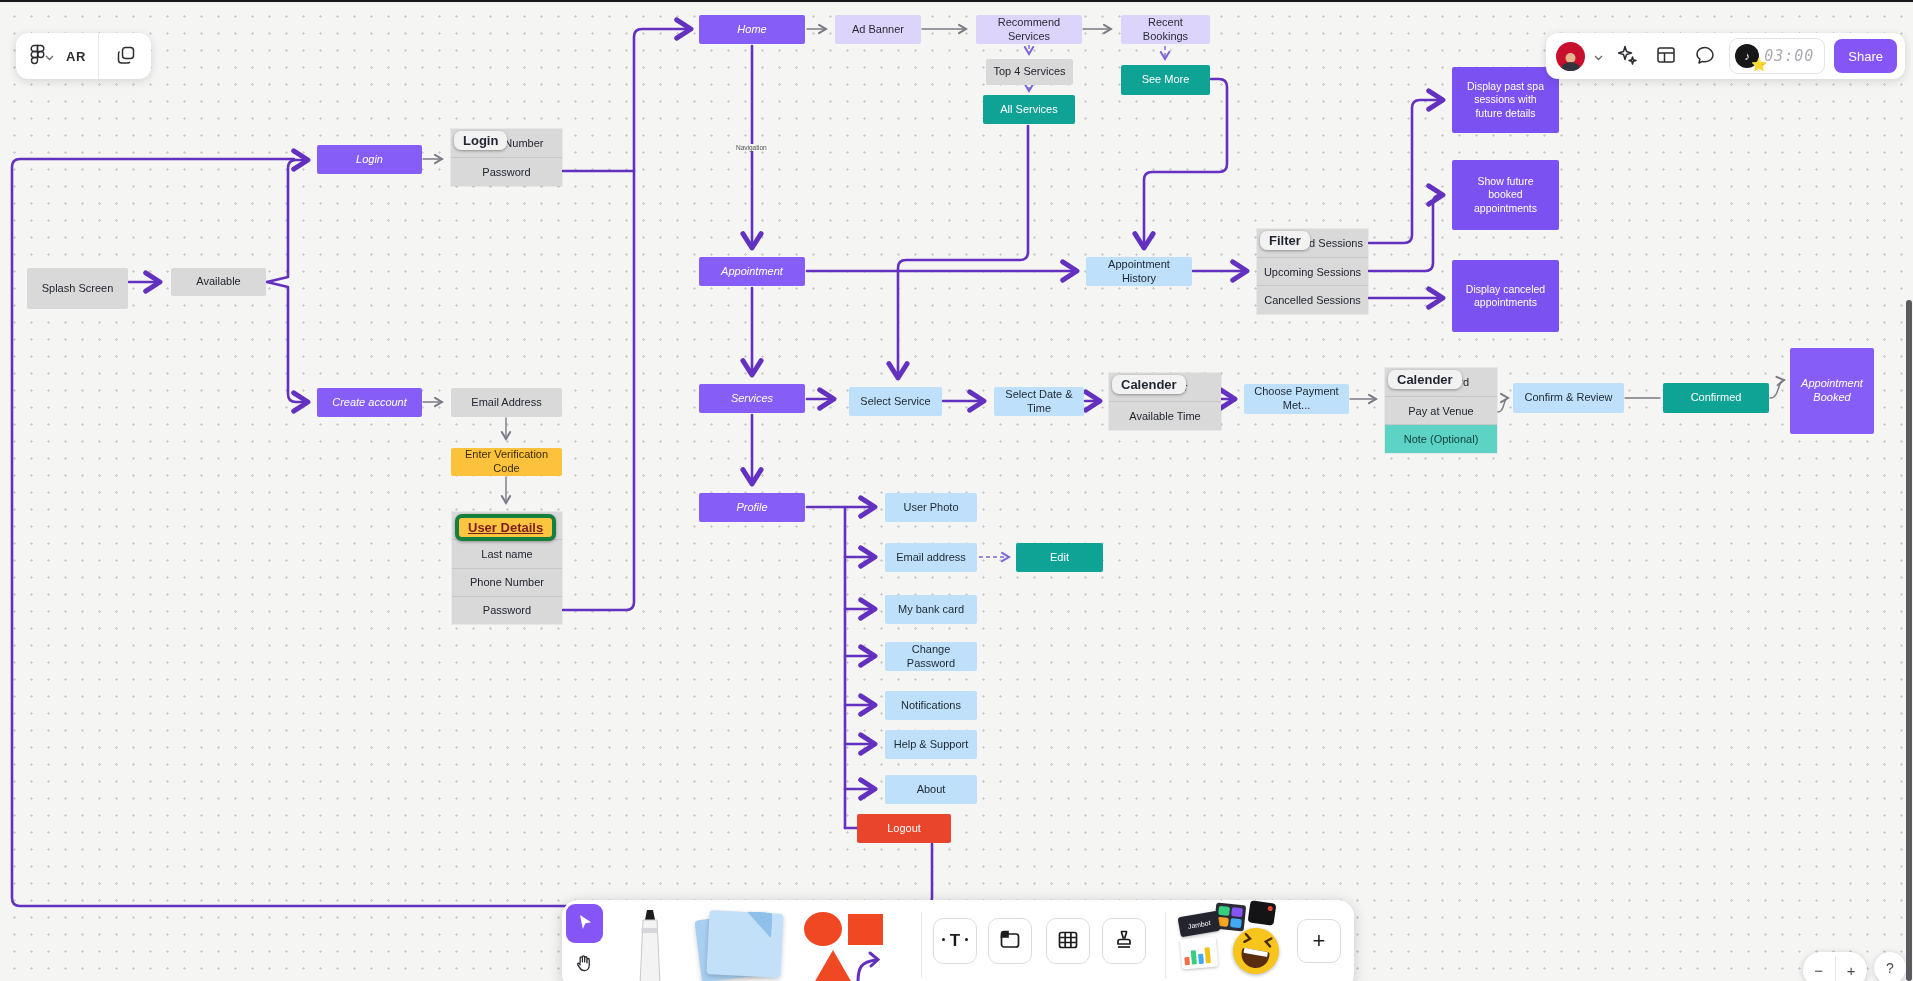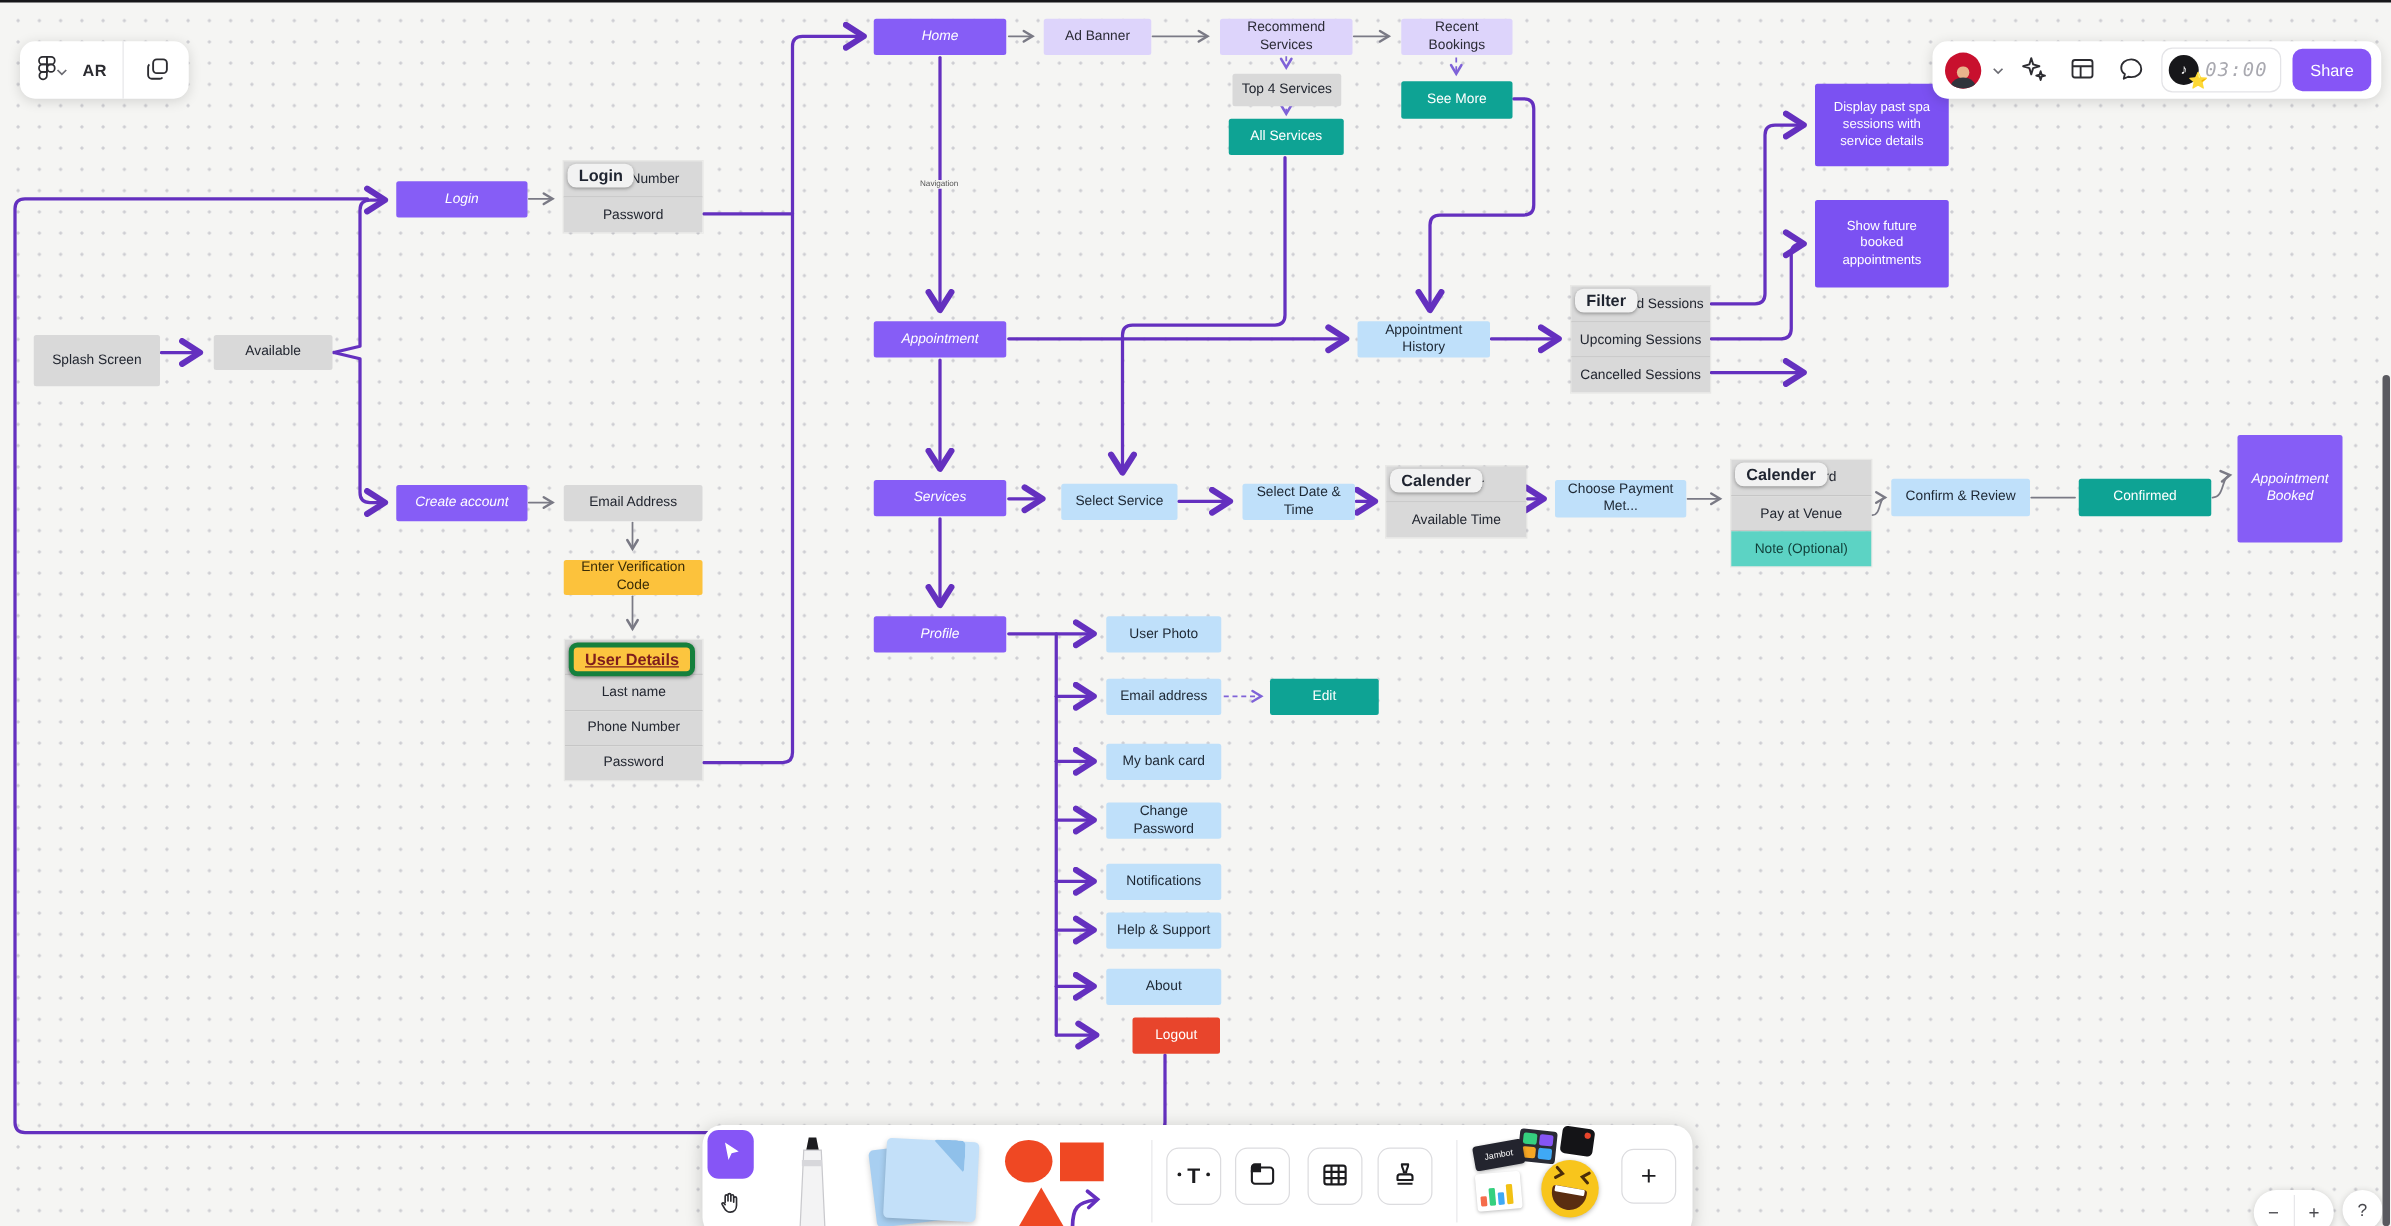--- a/index.html
+++ b/index.html
@@ -248,22 +248,23 @@
       <span class="badge">Filter</span>
     </div>
     <div class="row">
       <span>Upcoming Sessions</span>
     </div>
     <div class="row">
       <span>Cancelled Sessions</span>
     </div>
   </div>
 
-  <div class="node notep" style="left:1452px;top:67px;width:107px;height:66px">Display past spa sessions with service details</div>
+  <div class="node notep" style="left:1452px;top:67px;width:107px;height:66px">Display past spa sessions with future details</div>
   <div class="node notep" style="left:1452px;top:160px;width:107px;height:70px">Show future booked appointments</div>
+  <div class="node notep" style="left:1452px;top:260px;width:107px;height:72px">Display canceled appointments</div>
 
   <div class="node blue" style="left:849px;top:387px;width:93px;height:29px">Select Service</div>
   <div class="node blue" style="left:994px;top:387px;width:90px;height:29px">Select Date &amp; Time</div>
 
   <div class="stack" style="left:1109px;top:373px;width:112px;height:57px">
     <div class="row">
       <span>Calender</span>
       <span class="badge">Calender</span>
     </div>
     <div class="row">
@@ -291,21 +292,21 @@
   <div class="node purple" style="left:1790px;top:348px;width:84px;height:86px">Appointment Booked</div>
 
   <div class="node blue" style="left:885px;top:493px;width:92px;height:29px">User Photo</div>
   <div class="node blue" style="left:885px;top:543px;width:92px;height:29px">Email address</div>
   <div class="node tealn" style="left:1016px;top:543px;width:87px;height:29px">Edit</div>
   <div class="node blue" style="left:885px;top:595px;width:92px;height:29px">My bank card</div>
   <div class="node blue" style="left:885px;top:642px;width:92px;height:29px">Change Password</div>
   <div class="node blue" style="left:885px;top:691px;width:92px;height:29px">Notifications</div>
   <div class="node blue" style="left:885px;top:730px;width:92px;height:29px">Help &amp; Support</div>
   <div class="node blue" style="left:885px;top:775px;width:92px;height:29px">About</div>
-  <div class="node redn" style="left:906px;top:814px;width:70px;height:29px">Logout</div>
+  <div class="node redn" style="left:857px;top:814px;width:94px;height:29px">Logout</div>
 
   <div class="tb tb-left">
     <button class="iconbtn">
       <span>
         <svg width="15" height="21" viewBox="0 0 15 21" fill="none" stroke="#2c2c31" stroke-width="1.4">
           <path d="M7.5 1.5 H4.2 a3 3 0 0 0 0 6 H7.5 Z"></path>
           <path d="M7.5 7.5 H4.2 a3 3 0 0 0 0 6 H7.5 Z"></path>
           <path d="M7.5 1.5 H10.8 a3 3 0 0 1 0 6 H7.5 Z"></path>
           <circle cx="10.8" cy="10.5" r="3"></circle>
           <path d="M7.5 13.5 H4.2 a3 3 0 1 0 3.3 3 Z"></path>

